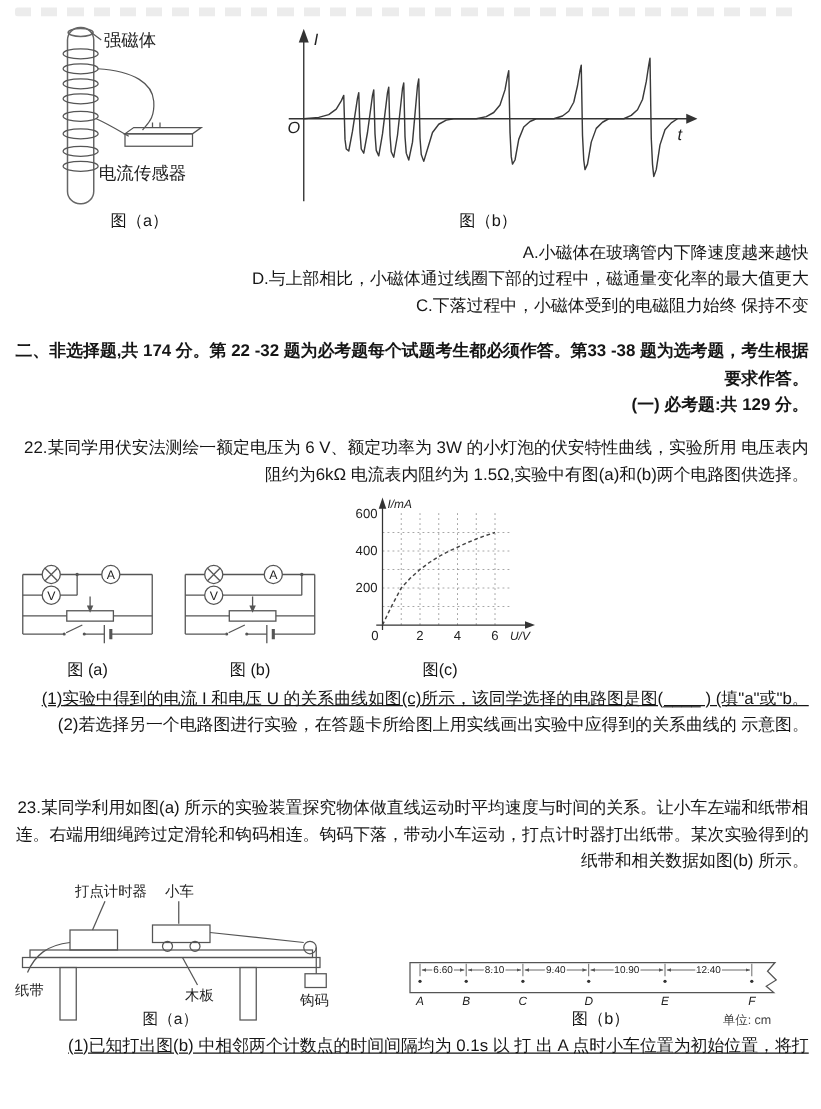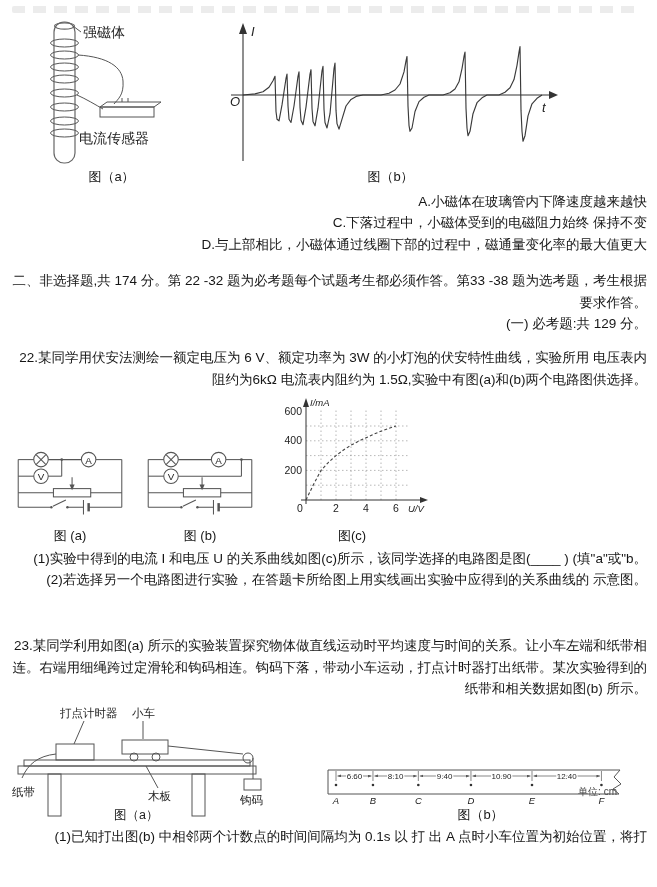--- a/index.html
+++ b/index.html
@@ -2,40 +2,40 @@
 <html><head>
 <meta charset="utf-8">
 <style>
   html,body{margin:0;padding:0;}
   body{
     width:657px;height:887px;box-sizing:border-box;
     padding:4px 10px 0 10px;background:#ffffff;color:#161616;
     font-family:"Liberation Sans",sans-serif;font-size:13.5px;overflow:hidden;
   }
   p{margin:0;line-height:1.6;text-align:right;}
-  .bold{font-weight:400;}
+  .bold{font-weight:700;}
   .blur-line{height:7px;margin:2px 6px 4px 2px;border-radius:2px;opacity:.5;
     background:repeating-linear-gradient(90deg,#d9d9d9 0 13px,#ffffff 13px 21px);}
   .figrow{display:flex;align-items:flex-end;}
   .fig{text-align:center;}
   .caption{font-size:13px;line-height:1.2;margin-top:2px;}
   svg{display:block;margin:0 auto;}
   svg text{font-family:"Liberation Sans",sans-serif;fill:#222;}
   .row1{gap:24px;margin:2px 0 4px 14px;align-items:center;}
   .options{margin:6px 0 0 2px;}
   .options p{line-height:1.62;}
   .section-head{margin-top:14px;}
   .q22-stem{margin-top:12px;}
   .row2{gap:14px;margin:4px 0 2px 2px;}
   .q23-stem{margin-top:44px;}
   .row3{gap:8px;margin:4px 0 0 0;align-items:flex-end;}
   .fig-tape{position:relative;}
-  .tape-unit{position:absolute;right:26px;top:43px;font-size:10px;color:#444;}
+  .tape-unit{position:absolute;right:26px;top:67px;font-size:10px;color:#444;}
   .tape-caption{position:absolute;left:0;right:0;top:64px;text-align:center;font-size:13px;}
-  .sub-line{margin-top:4px;}
+  .sub-line{margin-top:4px;text-decoration:underline;}
 </style>
 </head>
 <body>
 
 <div>
 
   <div class="blur-line"></div>
 
   <div class="figrow row1">
     <div class="fig">
@@ -83,22 +83,22 @@
         <text x="28" y="19" font-size="13" font-style="italic">I</text>
         <text x="319" y="95" font-size="13" font-style="italic">t</text>
         <text x="7" y="89" font-size="13" font-style="italic">O</text>
       </svg>
       <div class="caption">图（b）</div>
     </div>
   </div>
 
   <div class="options">
     <p>A.小磁体在玻璃管内下降速度越来越快</p>
+    <p>D.与上部相比，小磁体通过线圈下部的过程中，磁通量变化率的最大值更大</p>
     <p>C.下落过程中，小磁体受到的电磁阻力始终 保持不变</p>
-    <p>D.与上部相比，小磁体通过线圈下部的过程中，磁通量变化率的最大值更大</p>
   </div>
 
   <p class="bold section-head">二、非选择题,共 174 分。第 22 -32 题为必考题每个试题考生都必须作答。第33 -38 题为选考题，考生根据要求作答。</p>
   <p class="bold">(一) 必考题:共 129 分。</p>
 
   <p class="q22-stem">22.某同学用伏安法测绘一额定电压为 6 V、额定功率为 3W 的小灯泡的伏安特性曲线，实验所用 电压表内阻约为6kΩ 电流表内阻约为 1.5Ω,实验中有图(a)和(b)两个电路图供选择。</p>
 
   <div class="figrow row2">
     <div class="fig">
       <svg viewBox="0 0 112 78" width="116" height="81">

